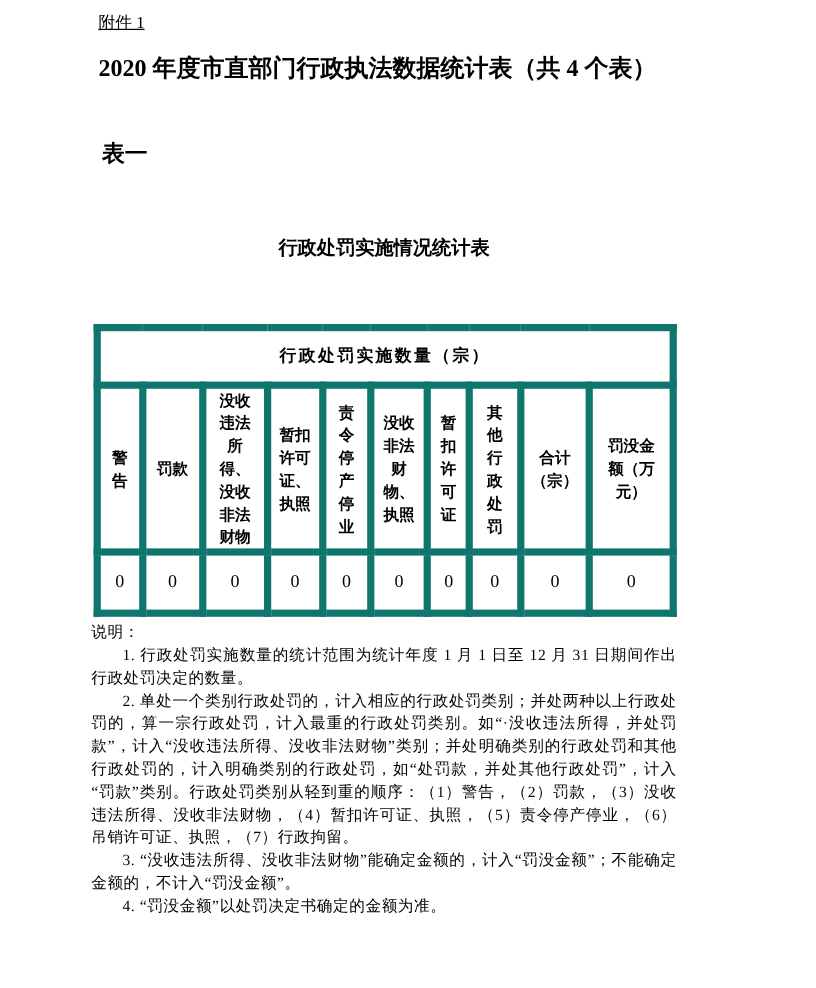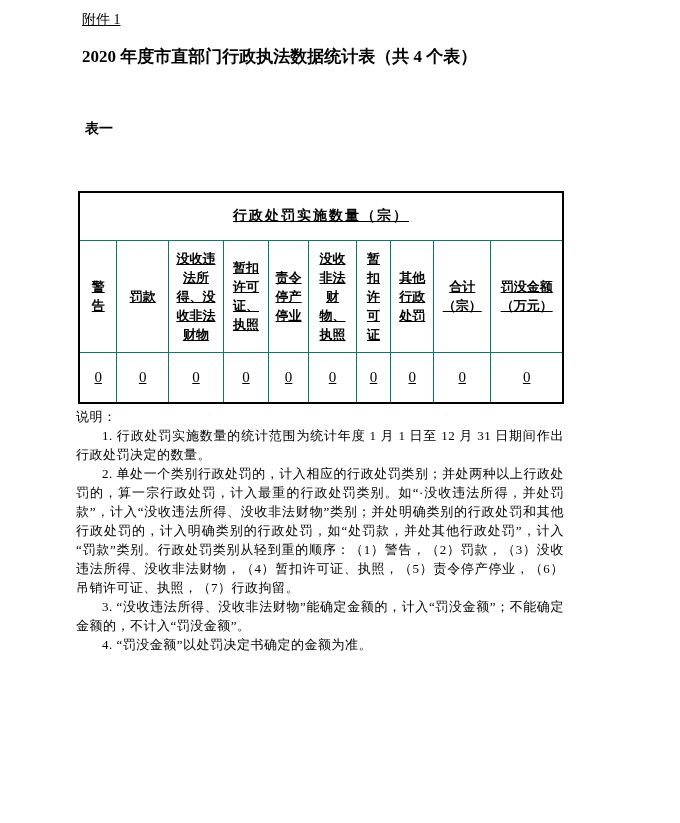--- a/index.html
+++ b/index.html
@@ -21,51 +21,50 @@
   }
   .attachment {
     font-size: 14px;
     margin-left: 6px;
     line-height: 20px;
   }
   .attachment span {
     text-decoration: underline;
   }
   .main-title {
-    font-size: 17px;
+    font-size: 20px;
     font-weight: bold;
     margin: 13px 0 0 6px;
     line-height: 28px;
     white-space: nowrap;
   }
   .table-label {
-    font-size: 14px;
+    font-size: 19px;
     font-weight: bold;
     margin: 46px 0 0 9px;
     line-height: 24px;
   }
   .table-title {
     text-align: center;
     font-weight: bold;
     font-size: 16px;
     margin-top: 50px;
     line-height: 33px;
   }
   table.stat-table {
     border-collapse: collapse;
     table-layout: fixed;
     margin: 46px 0 0 2px;
     border: 2px solid #000;
   }
   table.stat-table td, table.stat-table th {
-    border: 1px solid #0f766e;
+    border: 6px solid #0f766e;
     padding: 0 6px;
     box-sizing: border-box;
     overflow: hidden;
-    text-decoration: underline;
   }
   th.span-header {
     height: 48px;
     font-size: 14px;
     font-weight: bold;
     text-align: center;
     letter-spacing: 2px;
   }
   tr.col-headers td {
     height: 112px;
@@ -114,20 +113,21 @@
 
   <div class="attachment">
     <span>附件 1</span>
   </div>
 
   <div class="main-title">2020 年度市直部门行政执法数据统计表（共 4 个表）</div>
 
   <div class="table-label">表一</div>
 
   <div class="table-title">
+    <div>行政处罚实施情况统计表</div>
   </div>
 
   <table class="stat-table">
     <colgroup>
       <col class="w0">
         <col class="w1">
         <col class="w2">
         <col class="w3">
         <col class="w4">
       <col class="w5">

